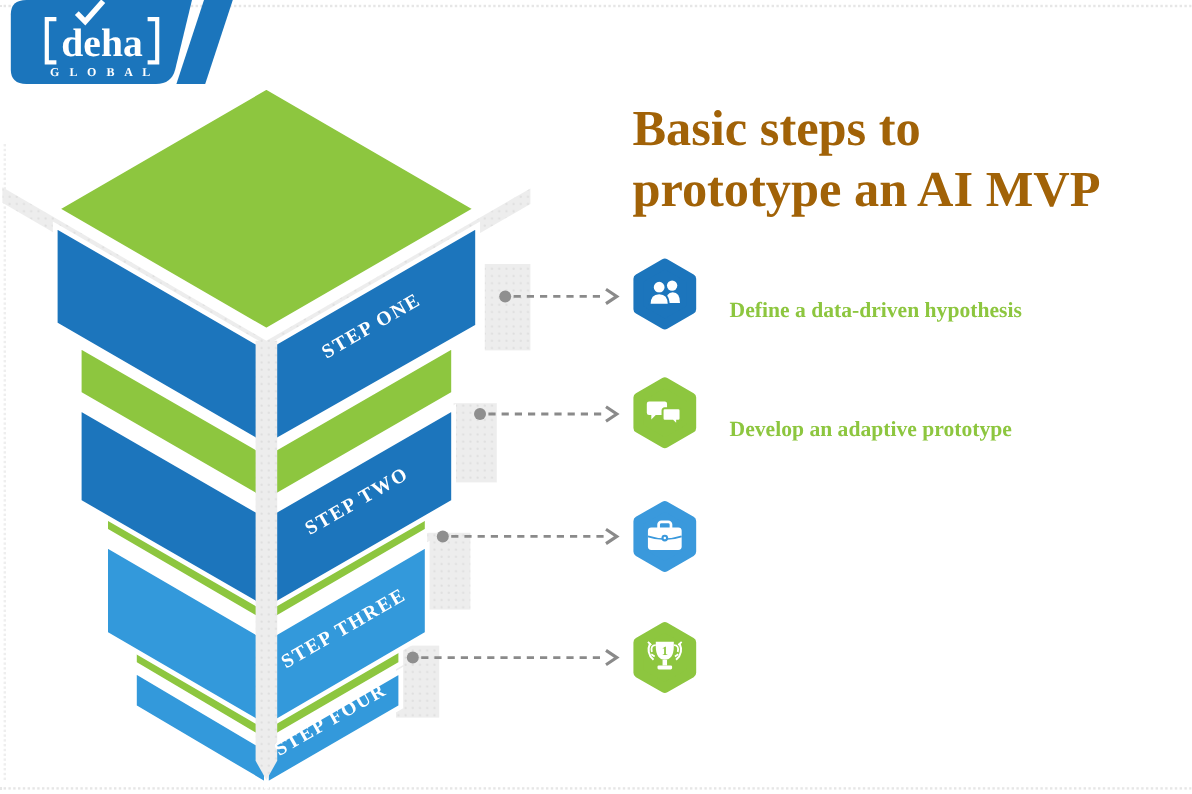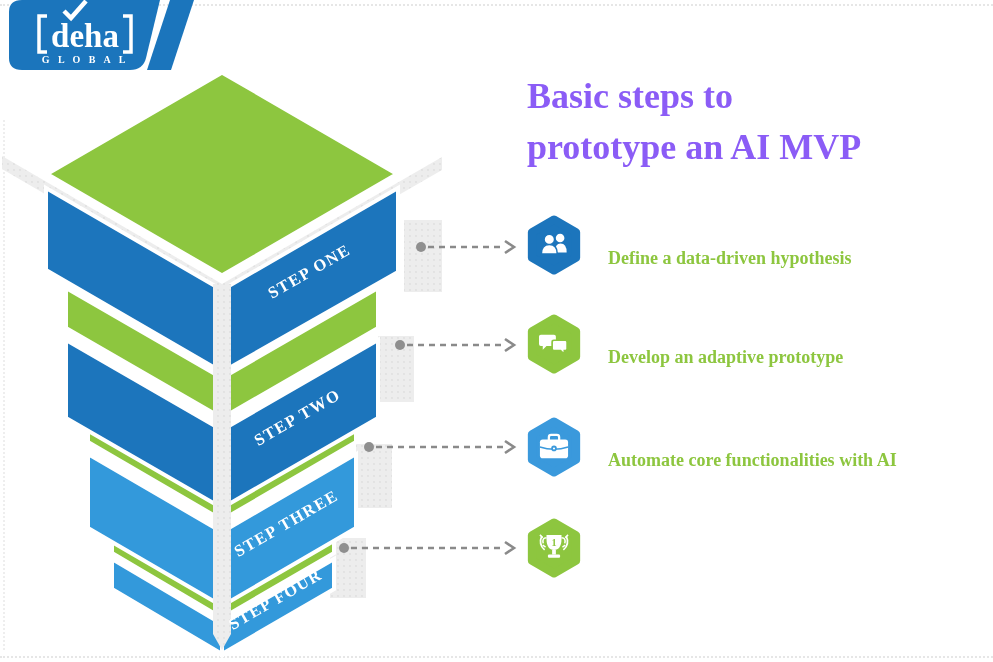--- a/index.html
+++ b/index.html
@@ -2,22 +2,22 @@
 <html><head>
 <meta charset="utf-8">
 <style>
   html,body{margin:0;padding:0;background:#fff;}
   .canvas{position:relative;width:993px;height:662px;background:#ffffff;overflow:hidden;
           font-family:Liberation Serif, serif;padding-left:32px;}
   .edge-top{position:absolute;left:0;top:4px;width:993px;border-top:2px dotted #e6e6e6;}
   .edge-bottom{position:absolute;left:0;bottom:4px;width:993px;border-top:2px dotted #e6e6e6;}
   .edge-left{position:absolute;left:3px;top:120px;height:530px;border-left:2px dotted #eeeeee;}
   .logo-wrap{position:absolute;left:0;top:0;width:210px;height:80px;}
-  .title{position:absolute;left:527px;top:71px;width:450px;
-         font-size:36px;font-weight:bold;color:#8b5cf6;line-height:51px;}
+  .title{position:absolute;left:527px;top:83px;width:450px;
+         font-size:42px;font-weight:bold;color:#a16207;line-height:51px;}
   .stack-svg{position:absolute;left:0;top:0;}
   .step-row{position:absolute;left:524px;display:flex;align-items:center;gap:24px;}
   .row1{top:212px;} .row2{top:311px;} .row3{top:414px;} .row4{top:515px;}
   .step-desc{font-size:18px;font-weight:bold;color:#8DC63F;line-height:27px;width:356px;margin-top:26px;}
   .hex-icon{flex:0 0 auto;}
   .step-band-label{font-size:16.5px;font-weight:bold;letter-spacing:1.5px;fill:#ffffff;}
 </style>
 </head>
 <body>
 
@@ -141,21 +141,20 @@
     <svg class="hex-icon" width="60" height="66" viewBox="-32 -35 64 70">
       <polygon points="0,-27 23.4,-13.5 23.4,13.5 0,27 -23.4,13.5 -23.4,-13.5" stroke-width="9" stroke-linejoin="round" stroke="#3A99DC" fill="#3A99DC"></polygon>
       <g>
         <rect x="-5.5" y="-13" width="11" height="8" rx="2.5" fill="none" stroke="#ffffff" stroke-width="2.4"></rect>
         <rect x="-15" y="-8" width="30" height="20" rx="3" fill="#ffffff"></rect>
         <path d="M -15,0 Q 0,5 15,0" stroke="#3A99DC" stroke-width="1.6" fill="none"></path>
         <circle cx="0" cy="1.5" r="3" fill="#3A99DC"></circle>
         <circle cx="0" cy="1.5" r="1.1" fill="#ffffff"></circle>
       </g>
     </svg>
-    <div class="step-desc">Automate core functionalities with AI</div>
   </div>
 
   <div class="step-row row4">
     <svg class="hex-icon" width="60" height="66" viewBox="-32 -35 64 70">
       <polygon points="0,-27 23.4,-13.5 23.4,13.5 0,27 -23.4,13.5 -23.4,-13.5" stroke-width="9" stroke-linejoin="round" stroke="#8DC63F" fill="#8DC63F"></polygon>
       <g>
         <path d="M -13,-13 q -4,9 3,15" stroke="#ffffff" stroke-width="1.8" fill="none"></path>
         <path d="M 13,-13 q 4,9 -3,15" stroke="#ffffff" stroke-width="1.8" fill="none"></path>
         <path d="M -15,-14 l 3,3 M 15,-14 l -3,3 M -12,-3 l 3,2 M 12,-3 l -3,2" stroke="#ffffff" stroke-width="1.6"></path>
         <path d="M -8,-14 h 16 v 4 c 0,8 -3,12 -8,12 c -5,0 -8,-4 -8,-12 z" fill="#ffffff"></path>

